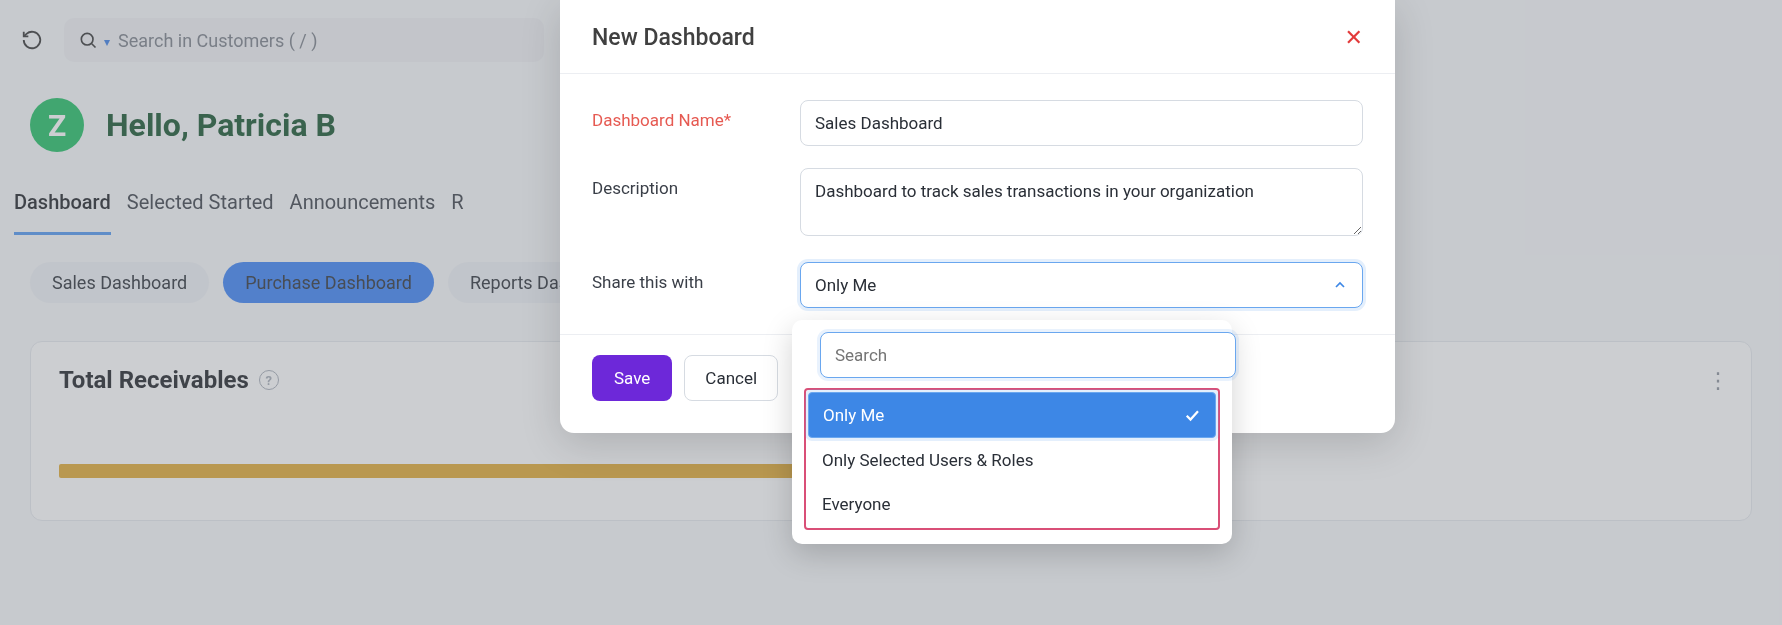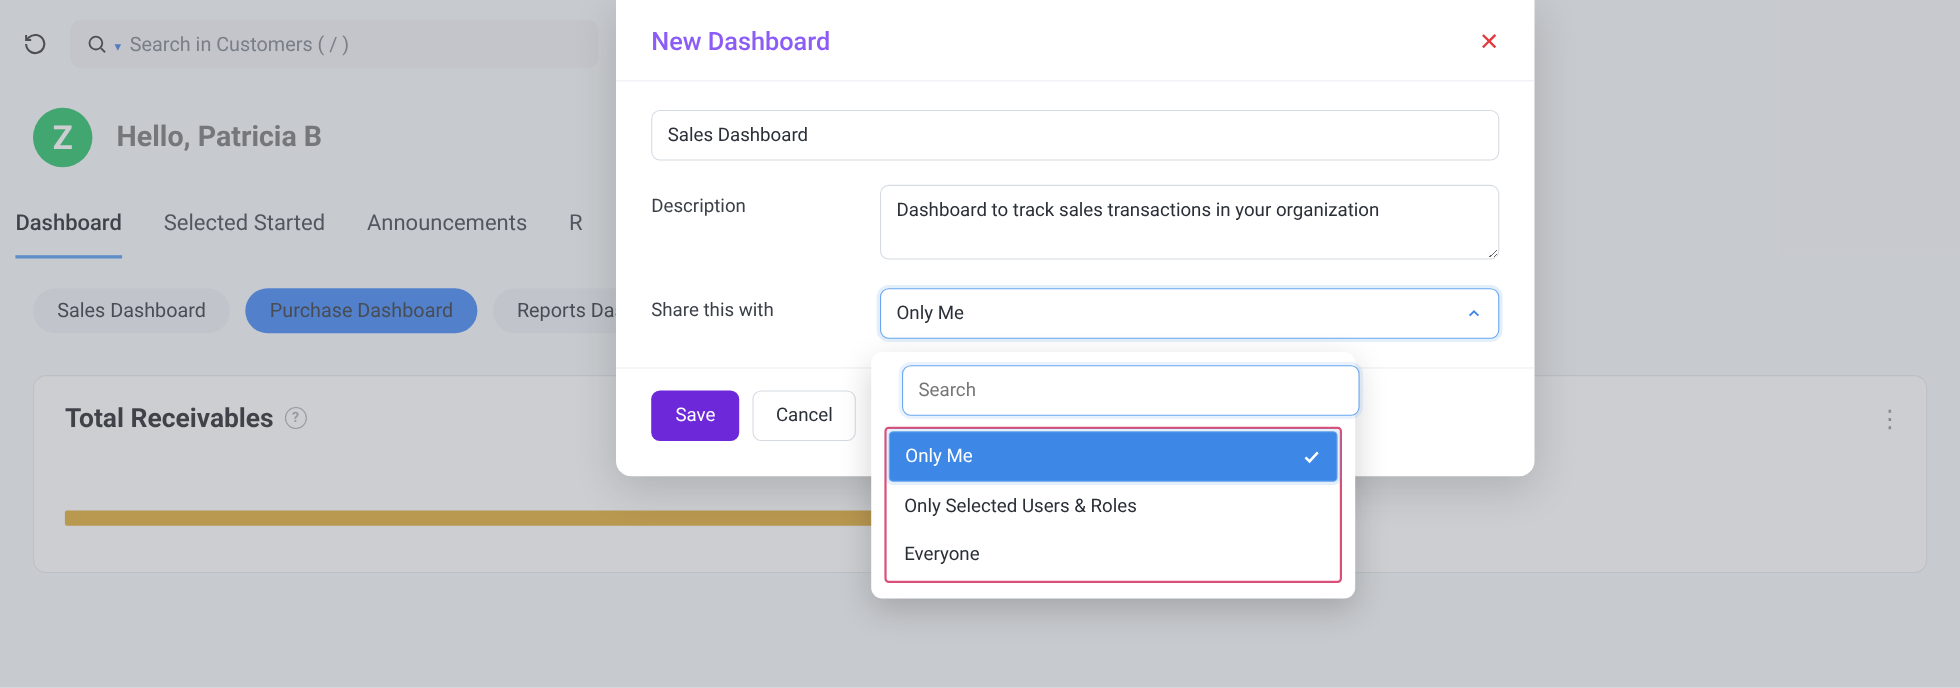--- a/index.html
+++ b/index.html
@@ -7,41 +7,41 @@
 
   
   .page { position: absolute; inset: 0; filter: none; }
   .topbar { display: flex; align-items: center; gap: 18px; padding: 18px 18px 12px 18px; }
   .refresh-btn { width: 28px; height: 28px; display:flex; align-items:center; justify-content:center; color:#333; }
   .search-box { flex: 0 0 480px; height: 44px; background:#f0f1f4; border-radius: 10px; display:flex; align-items:center; padding:0 14px; gap:8px; color:#7a7f88; font-size:18px; }
   .search-box .icon { color:#333; }
   .search-box .chev { color:#3a7ee6; font-size:12px; margin-left:-2px; margin-top:3px;}
   .greet-row { display:flex; align-items:center; gap:22px; padding: 24px 40px 10px 30px;}
   .avatar { width:54px; height:54px; border-radius:50%; background:#1fbf63; color:#fff; display:flex; align-items:center; justify-content:center; font-weight:700; font-size:30px; }
-  .greet { font-size:26px; font-weight:700; color:#737373; }
-  .tabs { display:flex; gap:38px; padding: 28px 14px 0 14px; font-size:20px; color:#3a3f48; border-bottom:1px solid transparent;}
+  .greet { font-size:32px; font-weight:700; color:#14532d; }
+  .tabs { display:flex; gap:16px; padding: 28px 14px 0 14px; font-size:20px; color:#3a3f48; border-bottom:1px solid transparent;}
   .tab { padding-bottom:18px; cursor:pointer; }
   .tab.active { color:#1c1f25; font-weight:500; border-bottom:3px solid #4f97f0; }
   .chips { display:flex; gap:14px; padding:26px 30px; }
   .chip { padding:10px 22px; border-radius:24px; background:#eef1f5; color:#2a2f37; font-size:18px; }
   .chip.active { background:#3b82f6; }
   .cards-row { display:flex; gap:34px; padding: 12px 30px; justify-content: center; }
   .card { flex:1; background:#fff; border:1px solid #e6e9ee; border-radius:12px; padding:24px 28px; position:relative; min-height:180px;}
   .card h3 { font-size:24px; font-weight:700; color:#1c1f25; display:flex; align-items:center; gap:10px;}
   .help-circ { width:20px;height:20px;border:1.5px solid #a7adb7;border-radius:50%; font-size:13px; color:#a7adb7; display:inline-flex; align-items:center; justify-content:center;}
   .bar { height:14px; background:#e0a82f; margin-top:70px; border-radius:2px;}
   .kebab { position:absolute; right:20px; top:26px; color:#8b919c; font-size:22px; letter-spacing:2px;}
 
   
   .scrim { position:absolute; inset:0; background:rgba(120,125,135,0.38); }
 
   
   .modal { position:absolute; left:560px; top:0; width:835px; background:#fff; border-radius:0 0 14px 14px; box-shadow:0 10px 40px rgba(0,0,0,0.15); padding-bottom:12px;}
   .m-head { display:flex; align-items:center; justify-content:space-between; padding:24px 32px 22px 32px; border-bottom:1px solid #eceef2;}
-  .m-title { font-size:23px; color:#8b5cf6; font-weight:500;}
+  .m-title { font-size:23px; color:#404040; font-weight:500;}
   .m-close { color:#e33b3b; font-size:22px; cursor:pointer; }
   .m-body { padding: 26px 32px 4px 32px; }
   .field-row { display:flex; align-items:flex-start; gap:28px; margin-bottom:22px;}
   .f-label { width:180px; font-size:17px; color:#3a3f48; padding-top:10px;}
   .f-label.req { color:#e65a52; }
   .f-input { flex:1; }
   .txt, .ta, .sel, .dd-search { width:100%; border:1px solid #d6dbe2; border-radius:8px; padding:12px 14px; font-size:17px; color:#2a2f37; background:#fff;}
   .ta { resize:vertical; min-height:68px; font-family:inherit;}
   .sel-wrap { position:relative; }
   .sel { border:1.5px solid #6aa7ef; box-shadow:0 0 0 3px rgba(106,167,239,0.18); display:flex; align-items:center; justify-content:space-between; cursor:pointer;}
@@ -118,20 +118,21 @@
 
 <div class="scrim"></div>
 
 <div class="modal">
   <div class="m-head">
     <div class="m-title">New Dashboard</div>
     <div class="m-close">✕</div>
   </div>
   <div class="m-body">
     <div class="field-row">
+      <div class="f-label req">Dashboard Name*</div>
       <div class="f-input">
         <input class="txt" value="Sales Dashboard" style="">
       </div>
     </div>
     <div class="field-row">
       <div class="f-label">Description</div>
       <div class="f-input">
         <textarea class="ta" style="">Dashboard to track sales transactions in your organization</textarea>
       </div>
     </div>

